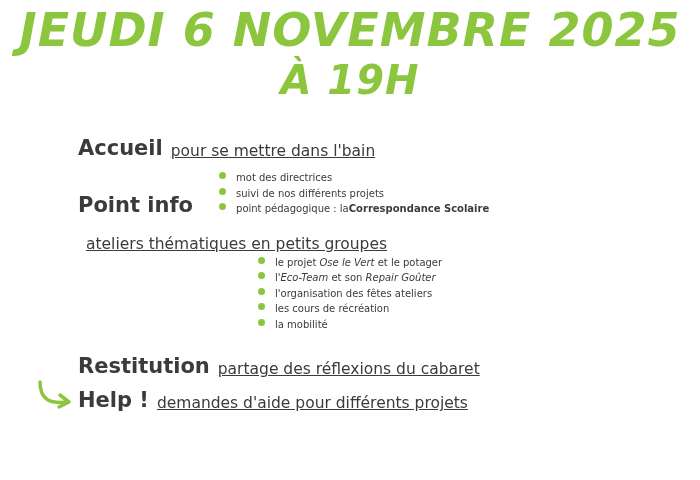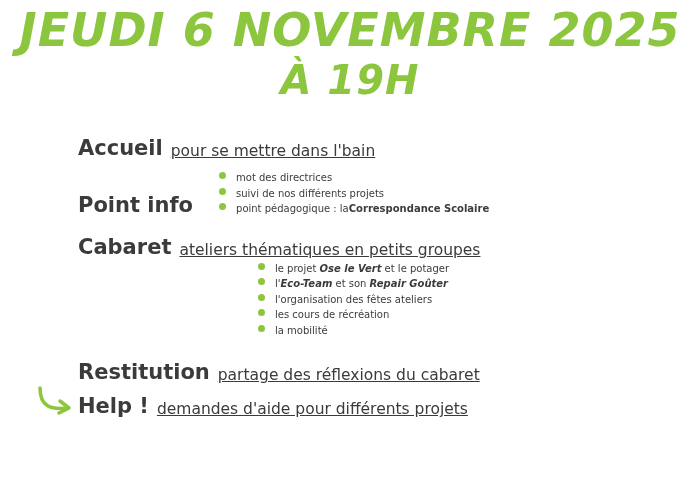--- a/index.html
+++ b/index.html
@@ -93,21 +93,21 @@
     display: inline-block;
     width: 7px;
     height: 7px;
     border-radius: 50%;
     background: #8CC63E;
     margin-right: 10px;
     flex: 0 0 auto;
     position: relative;
     top: -2px;
   }
-  .it { font-style: italic; font-weight: bold; }
+  .it { font-style: italic; }
   .bd { font-weight: bold; }
 
   .gap-sm { height: 8px; }
   .gap-md { height: 16px; }
   .gap-lg { height: 22px; }
 
   
   .help-row {
     position: relative;
   }
@@ -153,21 +153,20 @@
           <span class="bullet"></span>
           <span>point pédagogique : la </span>
             <span class="bd">Correspondance Scolaire</span>
         </li>
       </ul>
     </div>
 
     <div class="gap-md"></div>
 
     <div class="row">
-      <span class="section-title">Cabaret</span>
       <span class="section-sub">ateliers thématiques en petits groupes</span>
     </div>
 
     <ul class="sublist indent-2">
       <li>
         <span class="bullet"></span>
         <span><span>le projet </span><span class="it">Ose le Vert</span><span> et le potager</span></span>
       </li>
       <li>
         <span class="bullet"></span>

